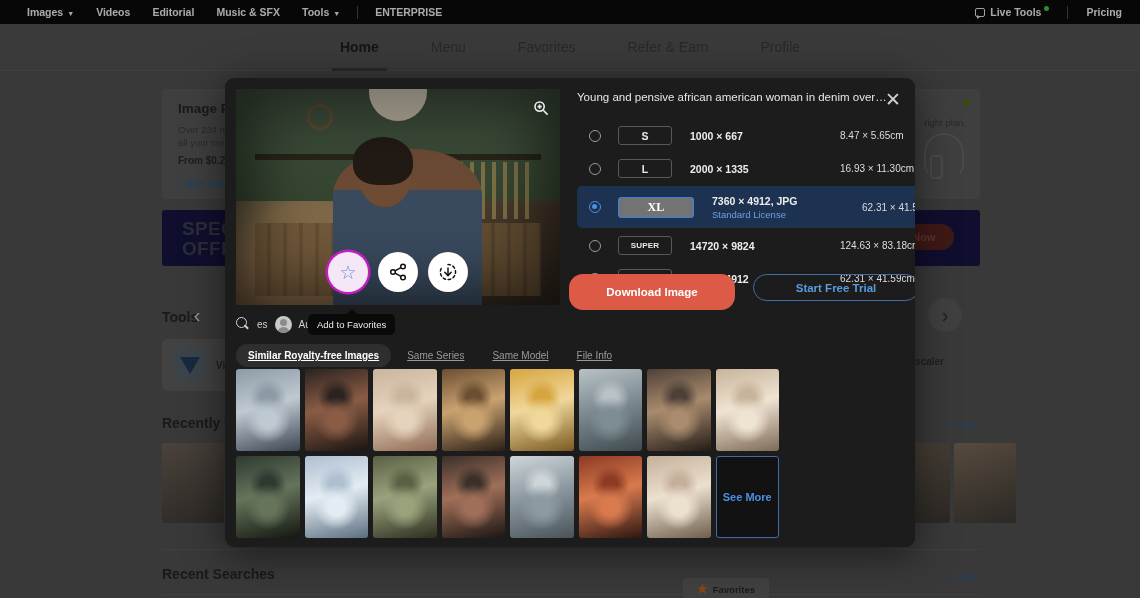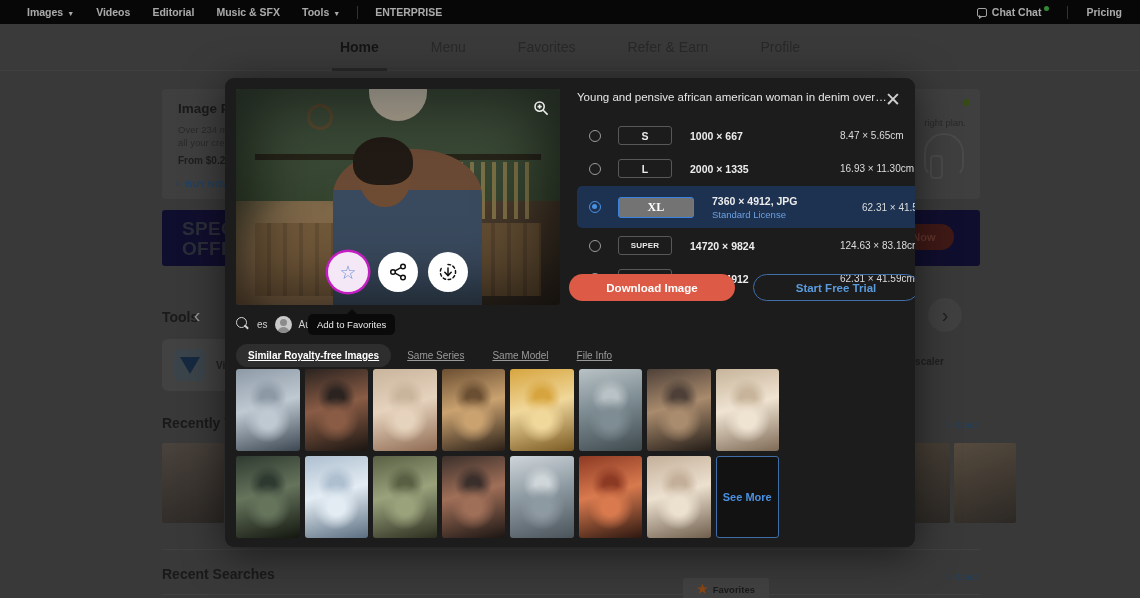--- a/index.html
+++ b/index.html
@@ -280,21 +280,21 @@
     width: 76px; height: 21px; font-size: 12px; font-family: Liberation Serif, serif; }
   .sdims { margin-left: 18px; width: 150px; flex: none; }
   .sdim-main { color: #ededed; font-size: 10.5px; font-weight: bold; }
   .sdim-lic { color: #6aa0e0; font-size: 9.5px; margin-top: 2px; }
   .sphys { color: #dcdcdc; font-size: 10px; display: flex; align-items: center; gap: 6px; }
   .unit-chip { background: #3a84e0; color: #fff; font-size: 9px; border-radius: 2px;
     padding: 1px 4px; }
 
   .cta-row { position: absolute; left: 344px; top: 196px; display: flex; gap: 18px; }
   .btn-dl {
-    width: 166px; height: 27px; border-radius: 14px; background: #dd5a47;
+    width: 166px; height: 36px; border-radius: 14px; background: #dd5a47;
     color: #fff; font-size: 11.5px; font-weight: bold;
     display: flex; align-items: center; justify-content: center; cursor: pointer;
   }
   .btn-trial {
     width: 166px; height: 27px; border-radius: 14px; background: transparent;
     border: 1px solid #3f6ea8; color: #5a9bdd; font-size: 11.5px; font-weight: bold;
     display: flex; align-items: center; justify-content: center; cursor: pointer;
   }
 
   
@@ -341,21 +341,21 @@
         <span class="caret">▼</span>
       </a>
       <div class="vsep"></div>
       <a href="#">
         <span>ENTERPRISE</span>
       </a>
     </div>
     <div class="topright">
       <a href="#">
         <span class="chat-box"></span>
-        <span>Chat Chat</span>
+        <span>Live Tools</span>
         <span class="greendot"></span>
       </a>
       <div class="vsep"></div>
       <a href="#">
         <span>Pricing</span>
       </a>
     </div>
   </div>
 
   <div class="subnav">

